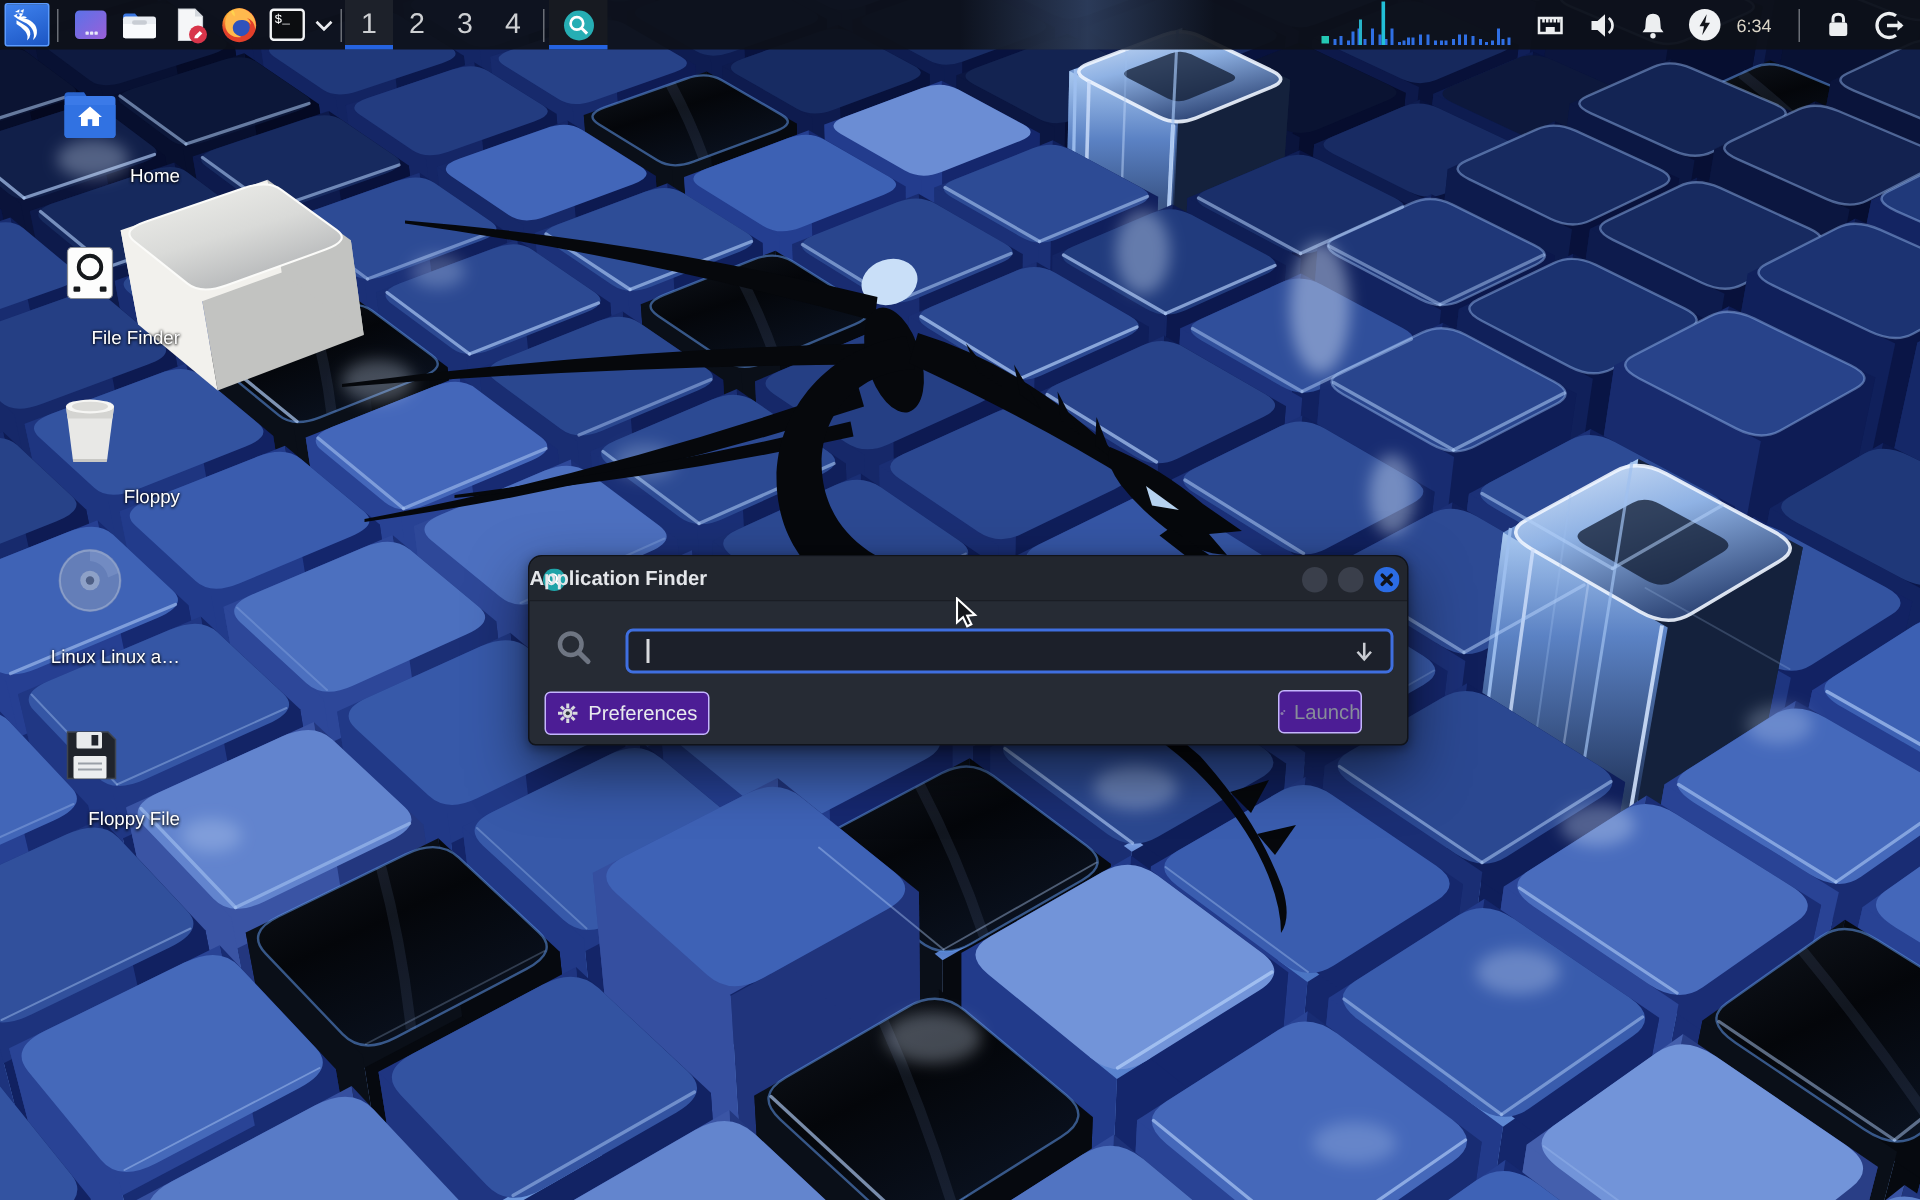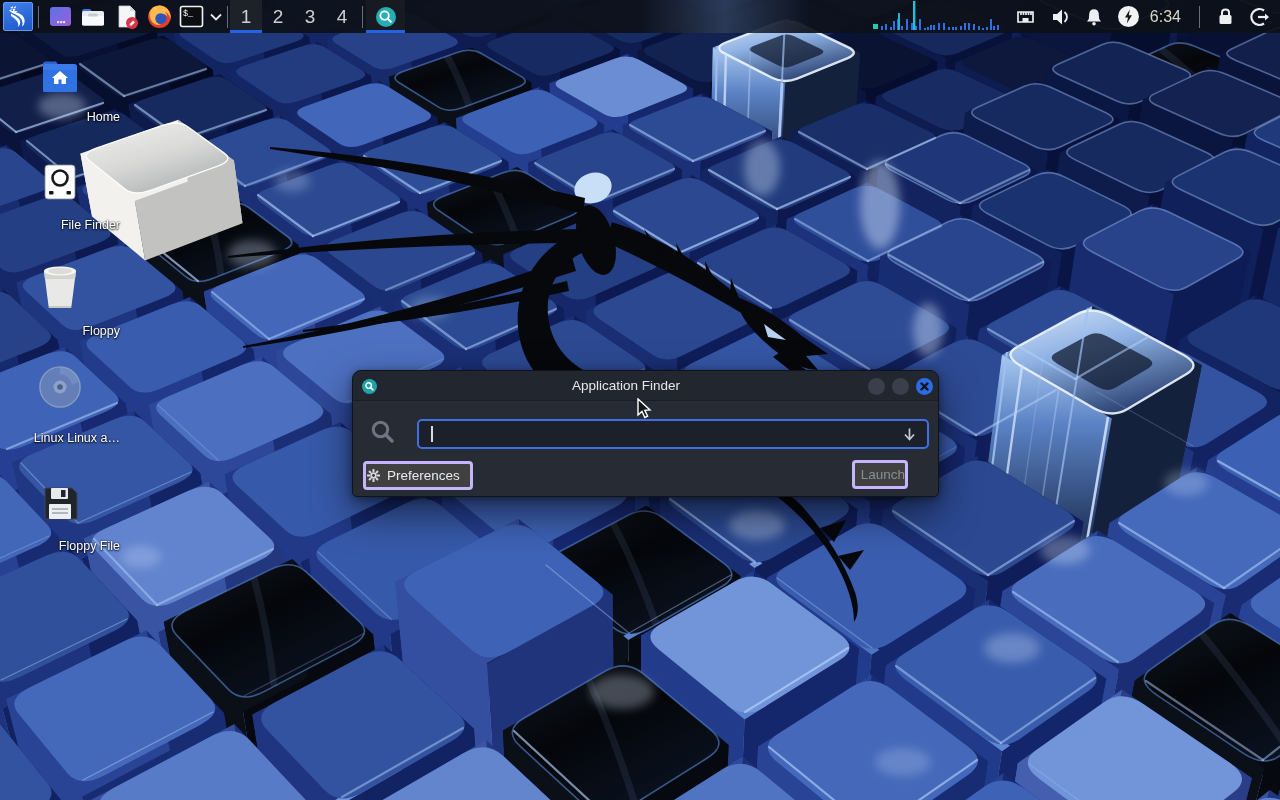--- a/index.html
+++ b/index.html
@@ -6,21 +6,21 @@
 #panel{left:0;top:0;width:1280px;height:33px;background:rgba(13,16,24,0.92);display:flex;align-items:center;z-index:5}
 .sep{width:1px;height:22px;background:#6a6e76;margin:0 6px}
 .pic{display:flex;align-items:center;justify-content:center}
 .ws{width:32px;height:33px;display:flex;align-items:center;justify-content:center;color:#cdcfd2;font-size:19px}
 .ws1{background:#1d212a;border-bottom:3px solid #2563e0;padding-top:3px}
 .lbl{position:absolute;width:120px;left:0;text-align:right;color:#fff;font-size:12.5px;text-shadow:0 1px 2px rgba(0,0,0,0.9),0 0 2px rgba(0,0,0,0.8)}
 #dlg{left:352px;top:370px;width:587px;height:127px;background:#262b34;border:1px solid #10131a;border-radius:9px 9px 5px 5px;box-shadow:0 16px 38px rgba(0,0,0,0.55),0 2px 8px rgba(0,0,0,0.4);z-index:6}
 #dlgtitle{position:absolute;left:0;top:0;width:100%;height:30px;background:#22262e;border-radius:9px 9px 0 0;border-bottom:1px solid #1a1d24}
 .tbtn{position:absolute;top:7px;width:17px;height:17px;border-radius:50%;background:#3a3f4b}
 #search{position:absolute;left:64px;top:48px;width:512px;height:30px;background:#1c202a;border:2px solid #3f6fe0;border-radius:5px}
-.btn{position:absolute;height:29px;background:#404040;border:3px solid #c4b5fd;border-radius:4px;display:flex;align-items:center;justify-content:flex-start;color:#e8eaee;font-size:13.5px}
+.btn{position:absolute;height:29px;background:#4c1d95;border:1px solid #c4b5fd;border-radius:4px;display:flex;align-items:center;justify-content:center;color:#e8eaee;font-size:13.5px}
 </style></head><body>
 <div class="abs" style="left:0;top:0;z-index:0"><svg width="1280" height="800" viewBox="0 0 1280 800">
       <defs>
 <linearGradient id="floor" x1="0" y1="0" x2="0" y2="1">
  <stop offset="0" stop-color="#070c18"></stop>
           <stop offset="0.45" stop-color="#0f1f40"></stop>
  <stop offset="0.72" stop-color="#3a64b6"></stop>
           <stop offset="1" stop-color="#6e98de"></stop>
 </linearGradient>
 <radialGradient id="hot">
@@ -1088,21 +1088,21 @@
 <circle cx="10" cy="16.8" r="1.8"></circle>
         </g>
       </svg>
     </div>
     <div class="pic" style="width:35px;height:33px">
       <svg width="23" height="23" viewBox="0 0 23 23">
 <circle cx="11.5" cy="11.5" r="10.5" fill="#f0f2f4"></circle>
 <path d="M12.8,4.5 L8,12.5 L11,12.5 L9.8,18.5 L15,10.2 L11.8,10.2 Z" fill="#14161c"></path>
       </svg>
     </div>
-    <div style="color:#dcd6c8;font-size:16px;margin:0 10px 0 4px">6:34</div>
+    <div style="color:#dcd6c8;font-size:12px;margin:0 10px 0 4px">6:34</div>
     <div class="sep" style="margin:0 8px"></div>
     <div class="pic" style="width:34px;height:33px">
       <svg width="21" height="21" viewBox="0 0 21 21">
 <rect x="4.5" y="9" width="12" height="9" rx="1.5" fill="#eceef0"></rect>
 <path d="M7,9 L7,6.5 Q7,3.5 10.5,3.5 Q14,3.5 14,6.5 L14,9" fill="none" stroke="#eceef0" stroke-width="2"></path>
       </svg>
     </div>
     <div class="pic" style="width:36px;height:33px;margin-right:2px">
       <svg width="22" height="22" viewBox="0 0 22 22">
 <path d="M15,4.5 A8 8 0 1 0 15,17.5" fill="none" stroke="#eceef0" stroke-width="2.2"></path>
@@ -1151,21 +1151,21 @@
 <line x1="13" y1="31" x2="29" y2="31" stroke="#9aa0a8" stroke-width="1.4"></line>
 </svg></div>
 <div class="lbl" style="top:539px">Floppy File</div>
 <div id="dlg" class="abs">
 <div id="dlgtitle"></div>
 <svg class="abs" style="left:9px;top:8px" width="15" height="15" viewBox="0 0 15 15">
       <circle cx="7.5" cy="7.5" r="7.5" fill="#1fa3a8"></circle>
       <circle cx="6.6" cy="6.6" r="2.8" fill="none" stroke="#fff" stroke-width="1.4"></circle>
       <line x1="8.8" y1="8.8" x2="11.4" y2="11.4" stroke="#fff" stroke-width="1.5"></line>
     </svg>
-<div class="abs" style="left:0;top:7px;width:546px;text-align:center;color:#e4e6ea;font-size:13.5px;font-weight:normal">Application Finder</div>
+<div class="abs" style="left:0;top:7px;width:546px;text-align:left;color:#e4e6ea;font-size:13.5px;font-weight:bold">Application Finder</div>
 <div class="tbtn" style="left:515px"></div>
 <div class="tbtn" style="left:539px"></div>
 <svg class="abs" style="left:563px;top:7px" width="17" height="17" viewBox="0 0 17 17">
       <circle cx="8.5" cy="8.5" r="8.5" fill="#2b6ce4"></circle>
       <path d="M5.5,5.5 L11.5,11.5 M11.5,5.5 L5.5,11.5" stroke="#10131a" stroke-width="2.4" stroke-linecap="round"></path>
     </svg>
 <svg class="abs" style="left:17px;top:48px" width="26" height="26" viewBox="0 0 26 26">
       <circle cx="10.5" cy="10.5" r="7.2" fill="none" stroke="#6e7582" stroke-width="3"></circle>
       <line x1="15.8" y1="15.8" x2="22" y2="22" stroke="#6e7582" stroke-width="3.4" stroke-linecap="round"></line>
     </svg>

